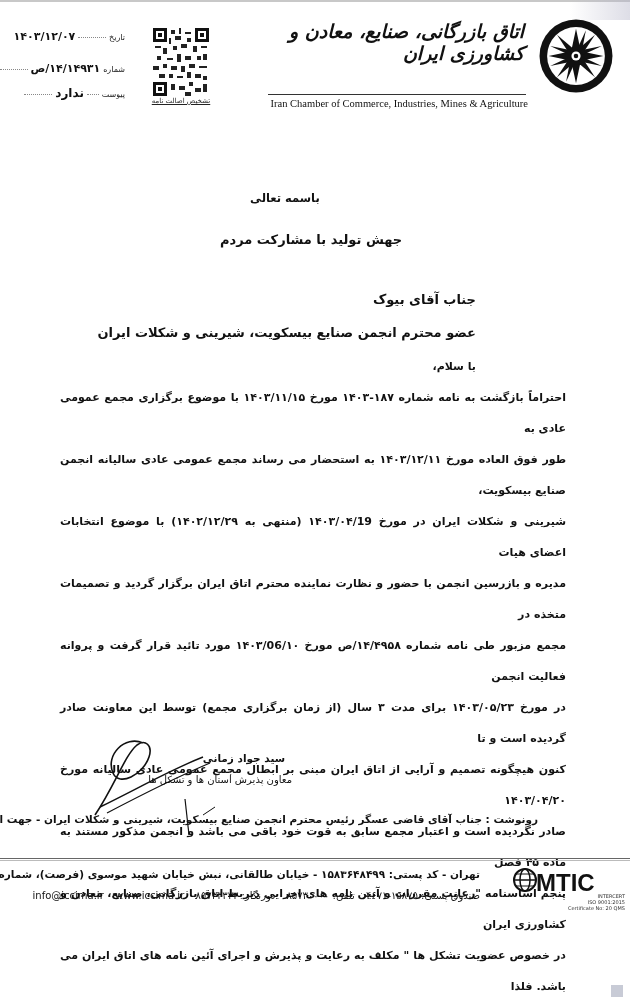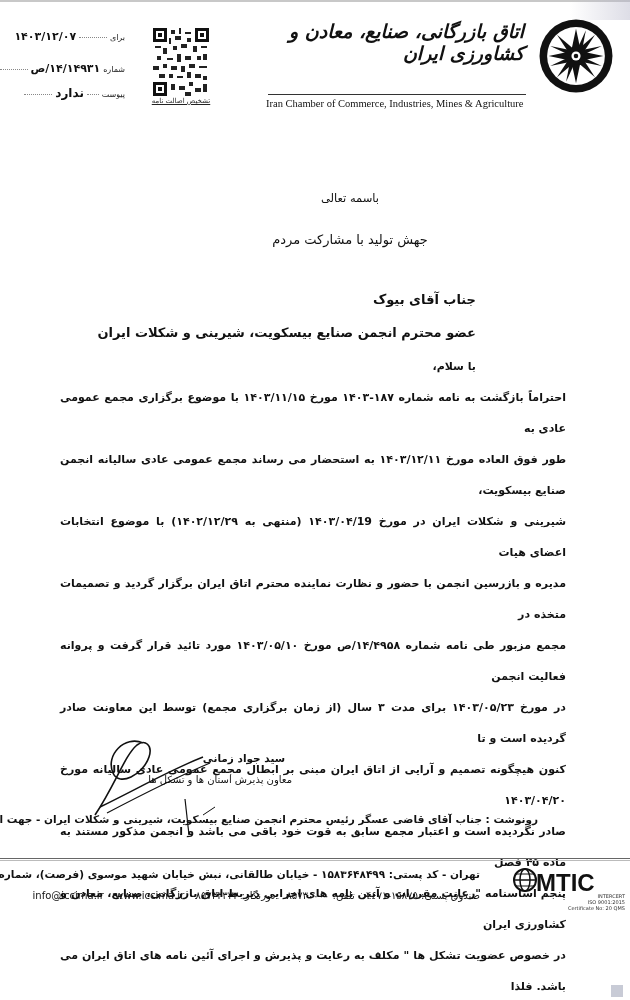--- a/index.html
+++ b/index.html
@@ -8,34 +8,34 @@
     .topline { position:absolute; left:0; top:0; width:630px; height:2px; background:#c8c8c8; }
     .corner-shade { position:absolute; right:0; top:0; width:60px; height:20px;
                     background:linear-gradient(90deg, rgba(255,255,255,0), rgba(180,180,200,0.45)); }
 
     
     .logo { position:absolute; left:538px; top:18px; width:76px; height:76px; }
     .org-fa { position:absolute; left:272px; top:20px; width:252px; text-align:right; direction:rtl;
               font-family:"DejaVu Serif", serif; font-size:19px; font-style:italic; font-weight:bold; }
     .org-rule { position:absolute; left:268px; top:94px; width:258px; height:1px; background:#333; }
     .org-en { position:absolute; left:266px; top:98px; width:262px; font-family:"Liberation Serif", serif;
-              font-size:10.5px; white-space:nowrap; }
+              font-size:10.5px; white-space:nowrap;text-align:right; }
 
     .qr { position:absolute; left:153px; top:28px; width:56px; height:68px; }
     .qr-caption { position:absolute; left:146px; top:97px; width:70px; text-align:center; direction:rtl;
                   font-size:7px; color:#222;text-decoration:underline; }
 
     .meta { position:absolute; left:10px; width:115px; direction:rtl; text-align:right; font-size:9px; white-space:nowrap; }
     .meta .label { font-size:8px; color:#222; }
     .meta .value { font-weight:bold; font-size:11px; }
     .meta .dots { display:inline-block; width:28px; border-bottom:1px dotted #888; vertical-align:middle; }
 
     
     .rtl { direction:rtl; text-align:right; position:absolute; font-family:"DejaVu Sans", sans-serif; }
-    .center { position:absolute; text-align:center; direction:rtl; font-weight:normal; }
+    .center { position:absolute; text-align:left; direction:rtl; font-weight:bold; }
     .bismillah { left:250px; top:191px; width:200px; font-size:11.5px; }
     .slogan { left:220px; top:232px; width:260px; font-size:13px; }
 
     .recipient { right:154px; top:292px; font-size:13px; font-weight:bold;margin-left:28px; }
     .rank { right:154px; top:325px; font-size:13px; font-weight:bold; }
     .greeting { right:154px; top:360px; font-size:11px; font-weight:bold; }
 
     .para { position:absolute; left:60px; top:382px; width:506px; direction:rtl; text-align:justify;
             text-align-last:right; font-size:11px; font-weight:bold; line-height:31px; }
     .para p { margin:0; }
@@ -132,21 +132,21 @@
       <rect x="13" y="29" width="3" height="2"></rect>
       <rect x="18" y="27" width="2" height="2"></rect>
     <rect x="21" y="30" width="3" height="2"></rect>
       <rect x="25" y="28" width="2" height="4"></rect>
       <rect x="16" y="32" width="3" height="2"></rect>
   </g>
 </svg>
 <div class="qr-caption">تشخیص اصالت نامه</div>
 
 <div class="meta" style="top:30px;">
-  <span class="label">برای</span>
+  <span class="label">تاریخ</span>
   <span class="dots"></span>
   <span class="value">۱۴۰۳/۱۲/۰۷</span>
 </div>
 <div class="meta" style="top:62px;">
   <span class="label">شماره</span>
   <span class="value">۱۴/۱۴۹۳۱/ص</span>
   <span class="dots"></span>
 </div>
 <div class="meta" style="top:86px;">
   <span class="label">پیوست</span>
@@ -160,21 +160,21 @@
 
 <div class="rtl recipient">جناب آقای بیوک</div>
 <div class="rtl rank">عضو محترم انجمن صنایع بیسکویت، شیرینی و شکلات ایران</div>
 <div class="rtl greeting">با سلام،</div>
 
 <div class="para">
   <p>احتراماً بازگشت به نامه شماره ۱۸۷-۱۴۰۳ مورخ ۱۴۰۳/۱۱/۱۵ با موضوع برگزاری مجمع عمومی عادی به</p>
   <p>طور فوق العاده مورخ ۱۴۰۳/۱۲/۱۱ به استحضار می رساند مجمع عمومی عادی سالیانه انجمن صنایع بیسکویت،</p>
   <p>شیرینی و شکلات ایران در مورخ ۱۴۰۳/۰۴/19 (منتهی به ۱۴۰۲/۱۲/۲۹) با موضوع انتخابات اعضای هیات</p>
   <p>مدیره و بازرسین انجمن با حضور و نظارت نماینده محترم اتاق ایران برگزار گردید و تصمیمات متخذه در</p>
-  <p>مجمع مزبور طی نامه شماره ۱۴/۴۹۵۸/ص مورخ ۱۴۰۳/۰۵/۱۰ مورد تائید قرار گرفت و پروانه فعالیت انجمن</p>
+  <p>مجمع مزبور طی نامه شماره ۱۴/۴۹۵۸/ص مورخ ۱۴۰۳/06/۱۰ مورد تائید قرار گرفت و پروانه فعالیت انجمن</p>
   <p>در مورخ ۱۴۰۳/۰۵/۲۳ برای مدت ۳ سال (از زمان برگزاری مجمع) توسط این معاونت صادر گردیده است و تا</p>
   <p>کنون هیچگونه تصمیم و آرایی از اتاق ایران مبنی بر ابطال مجمع عمومی عادی سالیانه مورخ ۱۴۰۳/۰۴/۲۰</p>
   <p>صادر نگردیده است و اعتبار مجمع سابق به قوت خود باقی می باشد و انجمن مذکور مستند به ماده ۴۵ فصل</p>
   <p>پنجم اساسنامه "رعایت مقررات و آیین نامه های اجرایی ذیربط اتاق بازرگانی، صنایع، معادن و کشاورزی ایران</p>
   <p>در خصوص عضویت تشکل ها " مکلف به رعایت و پذیرش و اجرای آئین نامه های اتاق ایران می باشد. فلذا</p>
 
 </div>
 
 <svg class="signature" viewBox="0 0 135 110">
   <path d="M58,8 C40,0 20,20 28,38 C34,52 58,40 64,22 C68,10 60,4 52,10 C40,20 30,50 10,80" fill="none" stroke="#111" stroke-width="1.6"></path>

